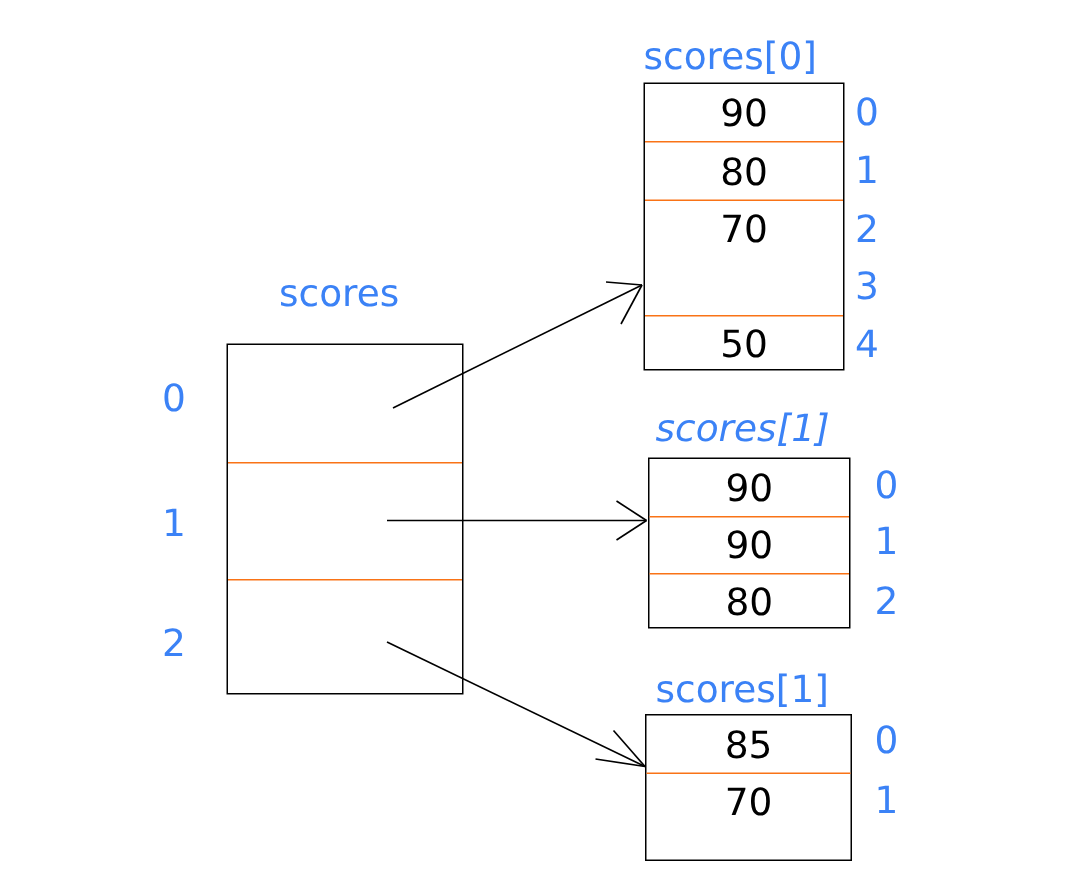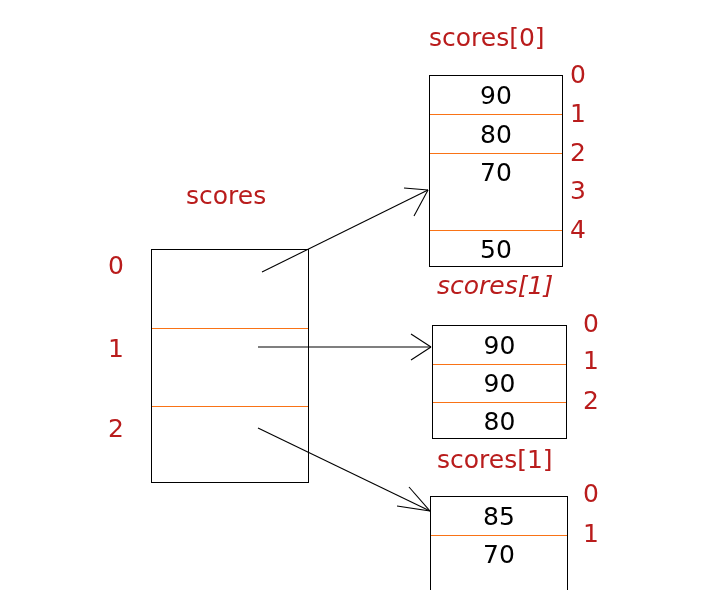--- a/index.html
+++ b/index.html
@@ -15,36 +15,35 @@
     overflow: hidden;
     font-family: "DejaVu Sans", "Liberation Sans", sans-serif;
     color: #000000;
   }
 
   
   .label {
     position: absolute;
     white-space: nowrap;
     line-height: 1;
-    color: #b91c1c;
+    color: #3b82f6;
   }
   .title {
     font-size: 25px;
   }
   .idx {
     font-size: 25px;
   }
 
   
   .box {
     position: absolute;
     border: 1px solid #000;
     box-sizing: border-box;
     background: transparent;
-    margin-top: 20px;
   }
   .cell {
     position: absolute;
     left: 0;
     right: 0;
     box-sizing: border-box;
     display: flex;
     align-items: center;
     justify-content: center;
   }

